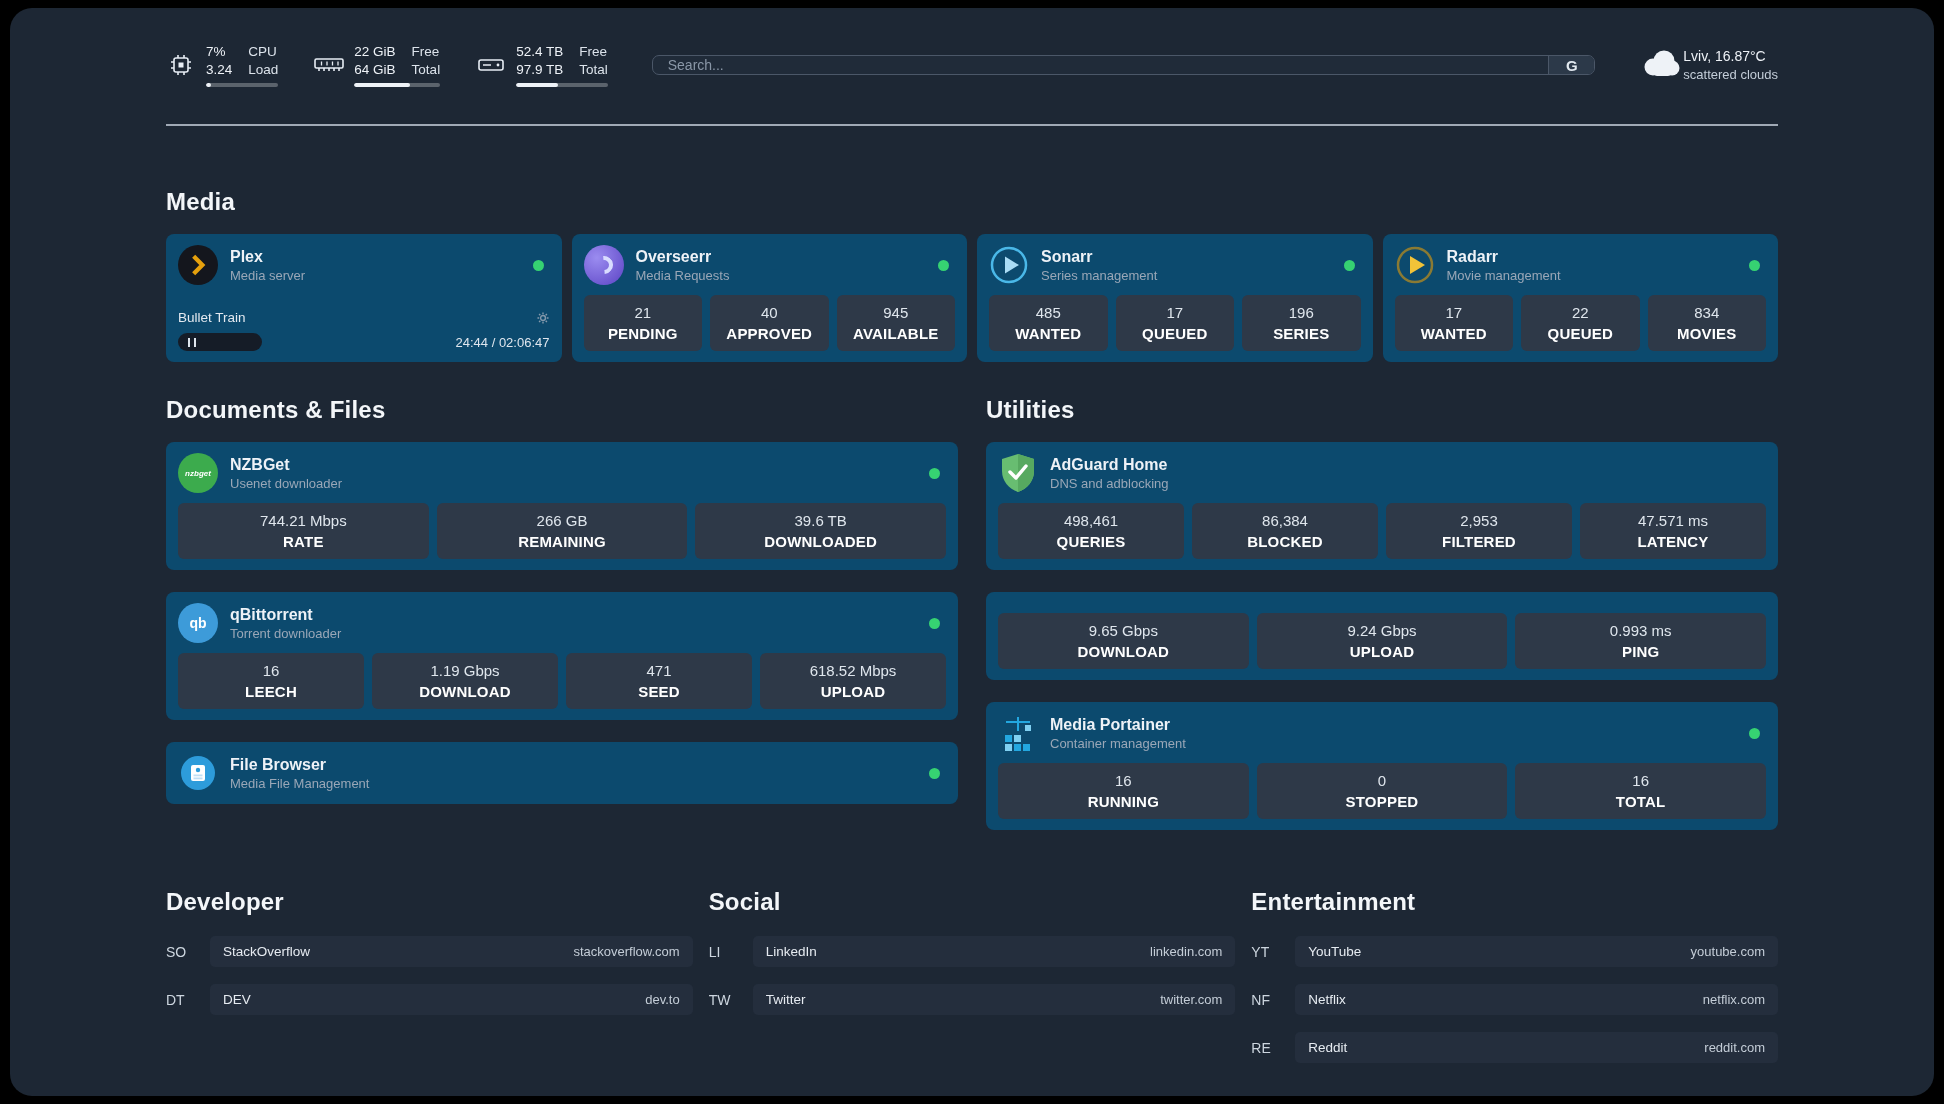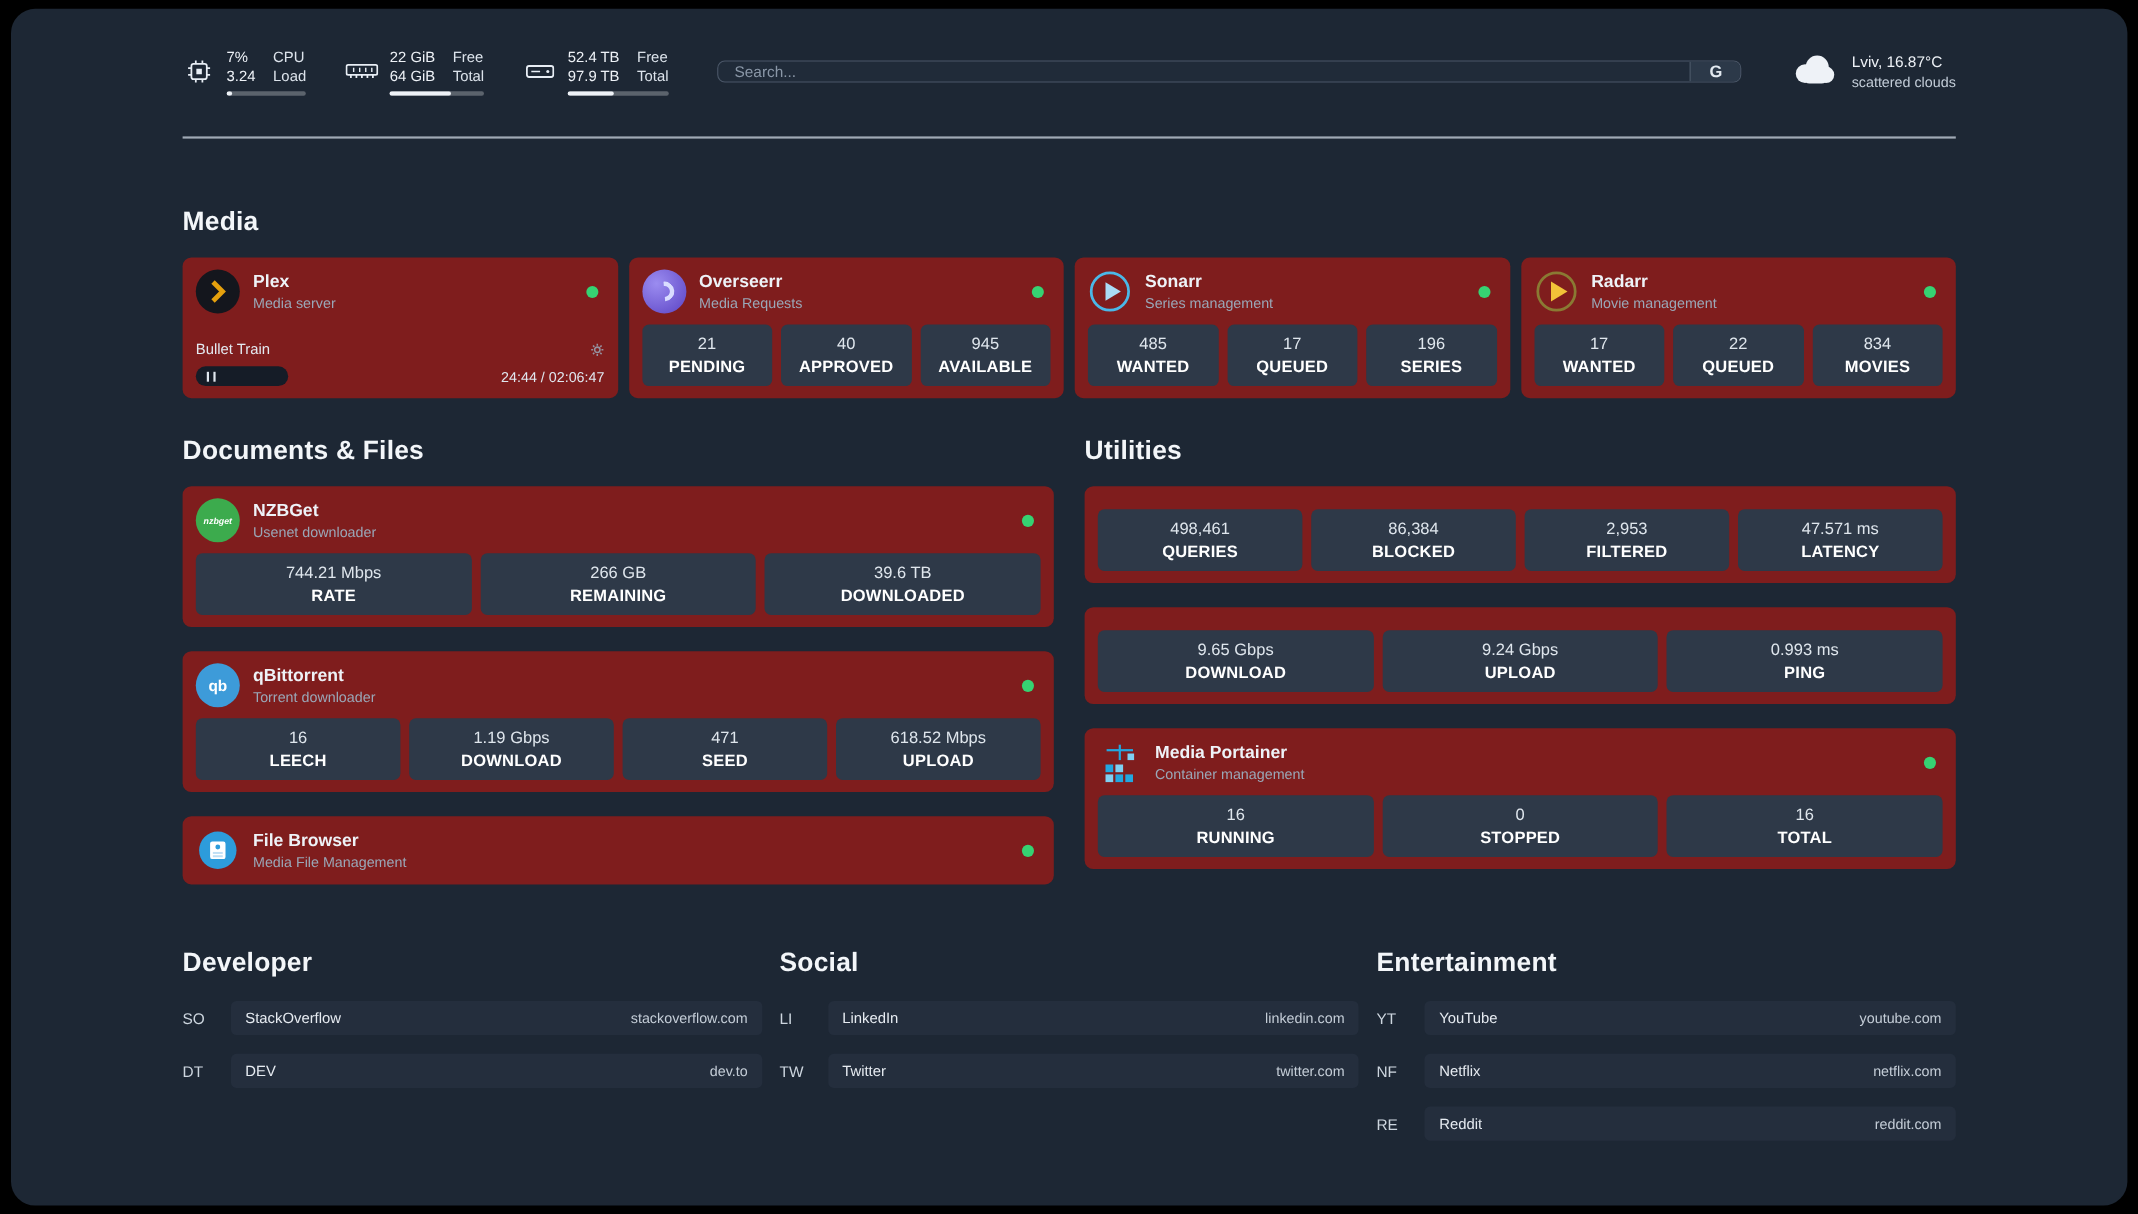--- a/index.html
+++ b/index.html
@@ -31,33 +31,33 @@
   .sys-val { font-size:13.5px; color:#eef2f7; white-space:nowrap; }
   .sys-lab { font-size:13.5px; color:#dce3eb; white-space:nowrap; }
   .sys-bar { height:4px; border-radius:2px; background:rgba(255,255,255,.28); width:100%; overflow:hidden; }
   .sys-fill { height:100%; border-radius:2px; background:#eef2f7; }
 
   .searchbar { flex:1; display:flex; margin:0 44px; height:20px; border:1px solid #4b5768; border-radius:7px; background:#202b39; overflow:hidden; }
   .search-input { flex:1; background:transparent; border:none; outline:none; color:#dfe6ee; font-size:14px; padding:0 15px; font-family:inherit; }
   .search-input::placeholder { color:#8a97a7; }
   .search-engine { width:46px; background:#2c3949; border:none; border-left:1px solid #4b5768; color:#e2e9f0; font-size:15px; font-weight:bold; cursor:pointer; font-family:inherit; }
 
-  .weather { display:flex; align-items:center; gap:12px; flex-shrink:0;justify-content:space-between; }
+  .weather { display:flex; align-items:center; gap:0; flex-shrink:0;justify-content:space-between; }
   .weather-text { display:flex; flex-direction:column; gap:3px; }
   .weather-loc { font-size:14px; color:#eef2f7; }
   .weather-cond { font-size:13px; color:#c3cdd8; }
 
   .divider { margin-top:36px; border:none; border-top:2px solid #b7c1cd; opacity:.85; }
 
   
   .section-title { font-size:24px; font-weight:600; color:#f3f6f9; letter-spacing:.2px; }
   .media-section { margin-top:62px; }
   .media-grid { margin-top:18px; display:grid; grid-template-columns:repeat(4,1fr); gap:10px; }
 
-  .card { background:#7f1d1d; border-radius:8px; padding:11px 12px; cursor:pointer; }
+  .card { background:#0c4a6e; border-radius:8px; padding:11px 12px; cursor:pointer; }
   .app-card { display:flex; flex-direction:column; }
   .media-grid .app-card { min-height:128px; justify-content:space-between; }
 
   .app-header { display:flex; align-items:center; gap:12px; }
   .app-icon { width:40px; height:40px; border-radius:50%; display:flex; align-items:center; justify-content:center; position:relative; flex-shrink:0; overflow:hidden; }
   .app-icon.no-bg { background:transparent; border-radius:0; overflow:visible; }
   .app-titles { display:flex; flex-direction:column; gap:2px; }
   .app-name { font-size:16px; font-weight:600; color:#eef2f7; white-space:nowrap; }
   .app-sub { font-size:13px; color:#9aa7b7; white-space:nowrap; }
   .dot { width:11px; height:11px; border-radius:50%; background:#36d272; margin-left:auto; margin-right:6px; flex-shrink:0; }
@@ -418,20 +418,33 @@
           </div>
         </article>
       </div>
     </section>
 
     <section class="column">
       <h2 class="section-title">Utilities</h2>
       <div class="col-cards">
 
         <article class="card app-card">
+          <div class="app-header">
+            <span class="app-icon no-bg">
+              <svg width="36" height="40" viewBox="0 0 36 40">
+                <path d="M18 1 34 6v12c0 10-6.5 17.5-16 21C8.5 35.5 2 28 2 18V6z" fill="#68bd71"></path>
+                <path d="M18 1 34 6v12c0 10-6.5 17.5-16 21z" fill="#57a960"></path>
+                <polyline points="10,19 16,25 26,13" fill="none" stroke="#fff" stroke-width="3.5" stroke-linecap="round" stroke-linejoin="round"></polyline>
+              </svg>
+            </span>
+            <div class="app-titles">
+              <span class="app-name">AdGuard Home</span>
+              <span class="app-sub">DNS and adblocking</span>
+            </div>
+          </div>
           <div class="stat-row cols-4">
             <div class="stat">
               <span class="stat-value">498,461</span>
               <span class="stat-label">QUERIES</span>
             </div>
             <div class="stat">
               <span class="stat-value">86,384</span>
               <span class="stat-label">BLOCKED</span>
             </div>
             <div class="stat">

